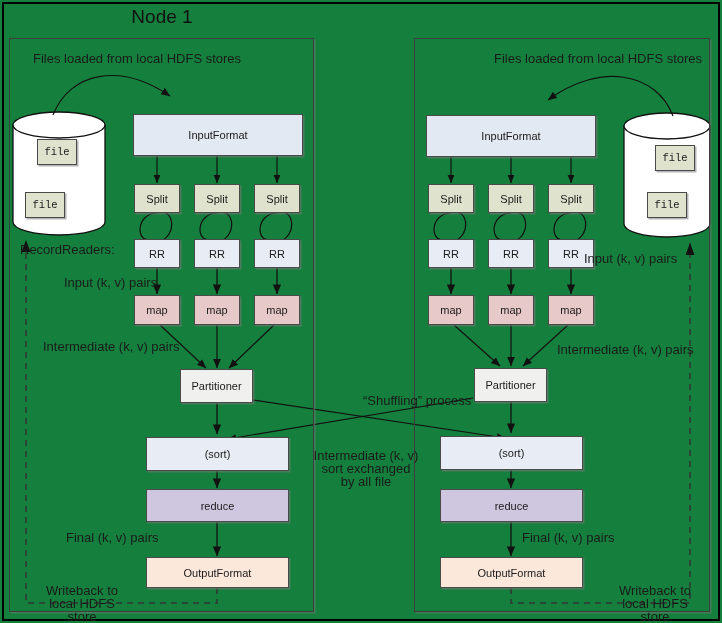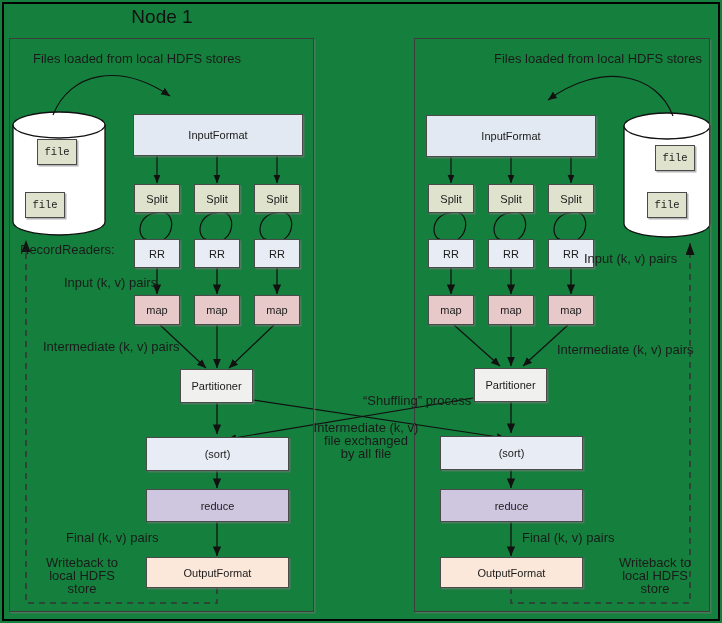--- a/index.html
+++ b/index.html
@@ -1,20 +1,20 @@
 <!DOCTYPE html>
 <html><head>
 <meta charset="utf-8">
 <style>
   html,body{margin:0;padding:0;background:#ffffff;}
   body{font-family:"Liberation Sans","DejaVu Sans",sans-serif;}
   #canvas{position:relative;width:722px;height:623px;background:#15803d;overflow:hidden;}
   #svgroot{position:absolute;left:0;top:0;width:722px;height:623px;}
   .lbl{position:absolute;font-size:13px;color:#1a1a1a;white-space:nowrap;line-height:13px;}
-  .lbl.ctr{text-align:center;}
+  .lbl.ctr{text-align:center;margin-top:28px;}
   .nodetitle{position:absolute;font-size:19px;color:#111;text-align:center;}
   .box{position:absolute;box-sizing:border-box;border:1px solid #4a4a4a;
        display:flex;align-items:center;justify-content:center;
        font-size:11px;color:#1a1a1a;box-shadow:1.5px 1.5px 0 rgba(120,120,120,.55);}
   .box.small{font-size:10.5px;font-family:Liberation Mono, monospace;}
   .nodeframe{position:absolute;box-sizing:border-box;border:1px solid #3d3d3d;background:transparent;
              box-shadow:1.5px 1.5px 0 rgba(120,120,120,.5);}
   .pageborder{position:absolute;box-sizing:border-box;border:2px solid #000;}
 </style>
 </head>
@@ -185,17 +185,17 @@
   <div class="lbl" style="left:522px;top:531px;">Final (k, v) pairs</div>
   <div class="lbl ctr" style="left:609px;top:556px;width:92px;">
     <span>Writeback to</span><br>
     <span>local HDFS</span><br>
     <span>store</span>
   </div>
 
   <div class="lbl" style="left:329px;top:394px;margin-left:34px;">“Shuffling” process</div>
   <div class="lbl ctr" style="left:311px;top:421px;width:110px;">
     <span>Intermediate (k, v)</span><br>
-    <span>file exchanged</span><br>
+    <span>sort exchanged</span><br>
     <span>by all file</span>
   </div>
 
 </div>
 
 </body></html>

